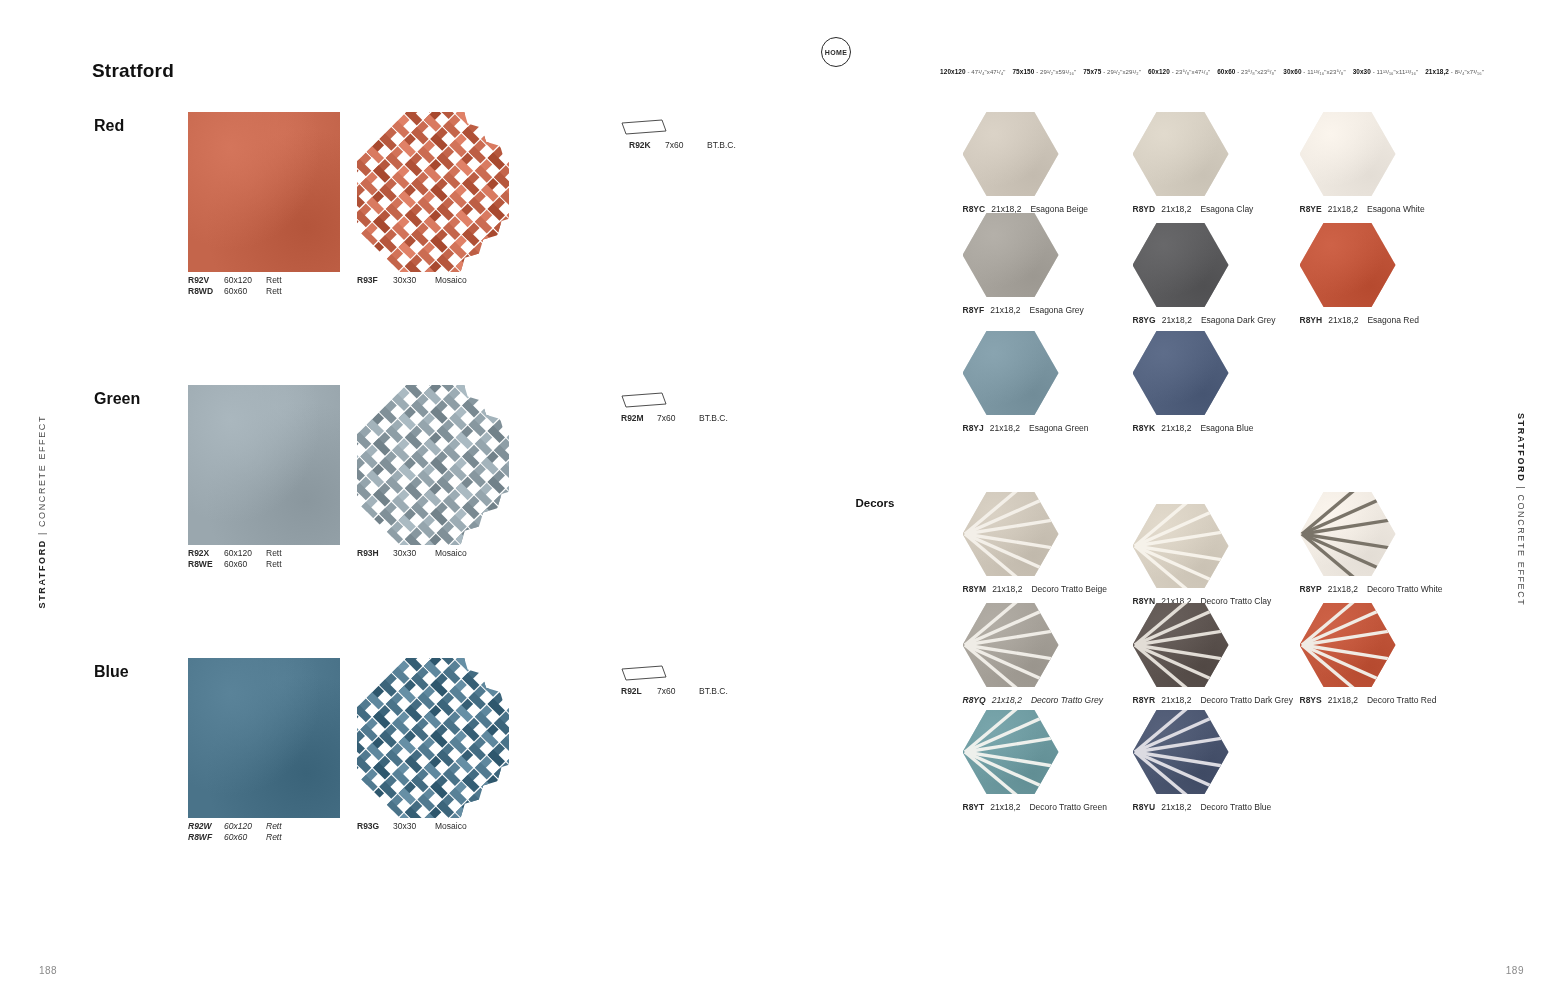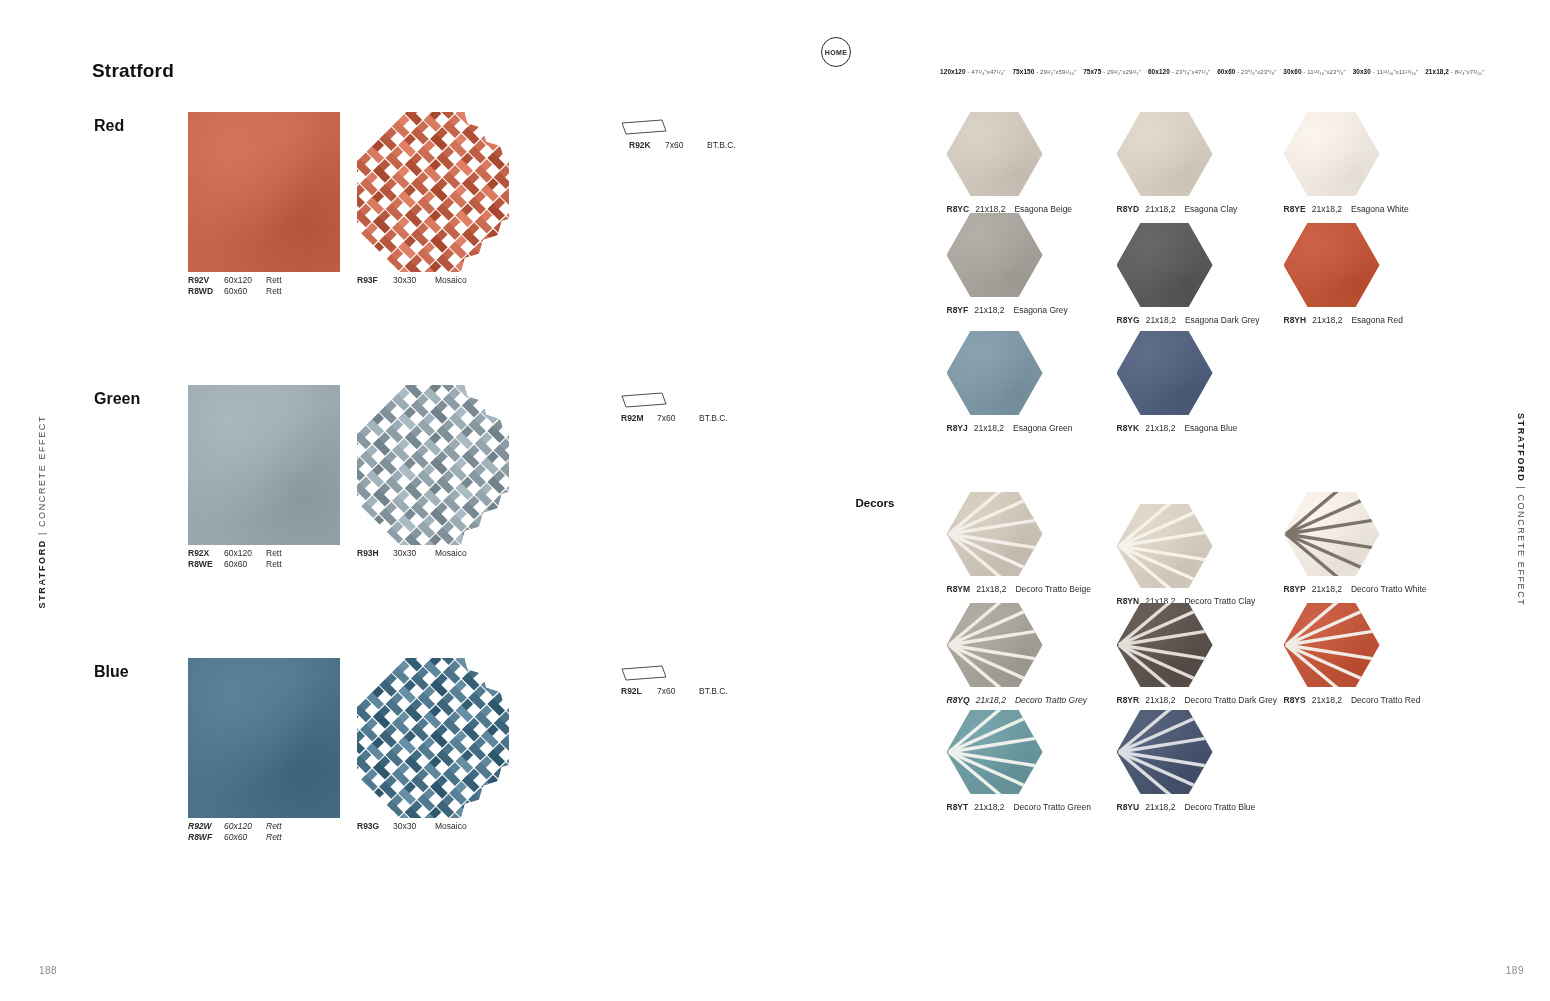--- a/index.html
+++ b/index.html
@@ -79,21 +79,21 @@
   .home-btn {
     position: absolute; left: 821px; top: 37px;
     width: 30px; height: 30px; border-radius: 50%;
     border: 1.6px solid #2a2a2a;
     display: flex; align-items: center; justify-content: center;
     font-size: 7px; font-weight: 700; letter-spacing: .4px; color: #2a2a2a;
     cursor: pointer; background: #fff;
   }
 
   
-  .hex-wrap { position: absolute; width: 96px; height: 84px; }
+  .hex-wrap { position: absolute; width: 96px; height: 84px; margin-left: 16px; }
   .hex {
     width: 96px; height: 84px;
     clip-path: polygon(25% 0%, 75% 0%, 100% 50%, 75% 100%, 25% 100%, 0% 50%);
     position: relative; overflow: hidden;
   }
   .hex-cap {
     position: absolute; top: 92px; left: 0;
     font-size: 8.5px; color: #2b2b2b; white-space: nowrap;
   }
   .hex-cap .code { font-weight: 700; }

